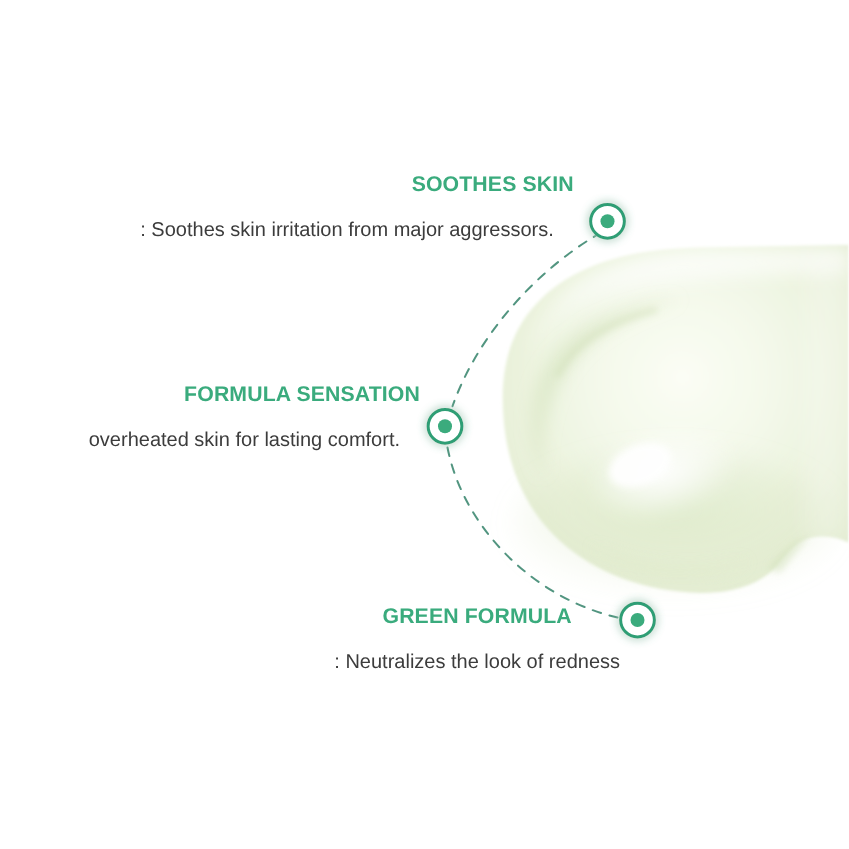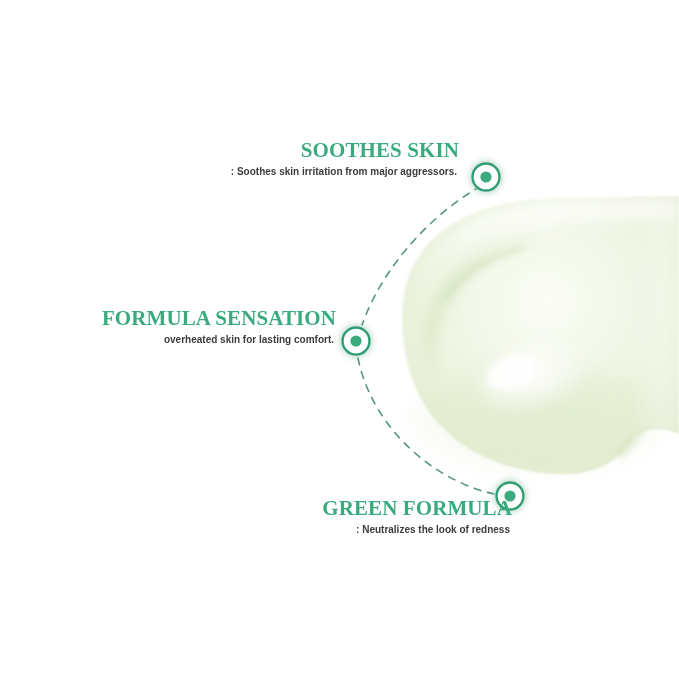--- a/index.html
+++ b/index.html
@@ -35,49 +35,48 @@
   }
 
   
   .feature-block {
     position: absolute;
     text-align: right;
     white-space: nowrap;
   }
   .feature-heading {
     font-weight: bold;
-    font-size: 21px;
+    font-size: 17px;
     letter-spacing: 0.1px;
     color: #3aab7d;
     line-height: 1.18;
     margin: 0;
-    font-family: Liberation Serif, serif;
   }
   .feature-desc {
-    font-size: 10px;
+    font-size: 16px;
     color: #3c3c3c;
     line-height: 1.35;
-    margin: 2px;
-    font-weight: 700;
+    margin: 16px;
+    font-weight: 400;
   }
   .feature-desc .desc-line {
     display: block;
   }
 
   #block-soothes {
     right: 220px;
     top: 138px;
   }
   #block-cooling {
     right: 343px;
     top: 306px;
   }
   #block-green {
     right: 167px;
-    top: 496px;
+    top: 483px;
   }
   #block-green .feature-heading {
     text-align: center;
   }
   #block-green .feature-desc {
     text-align: right;
   }
 </style>
 </head>
 <body>

